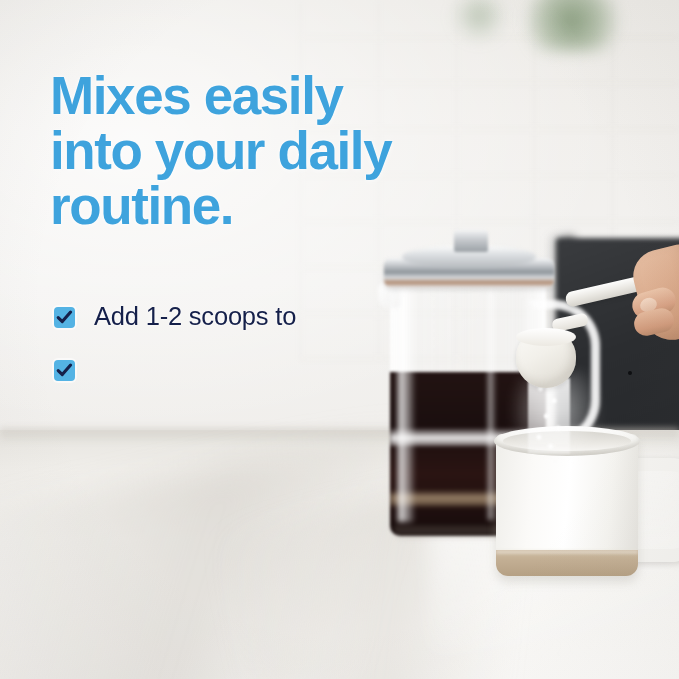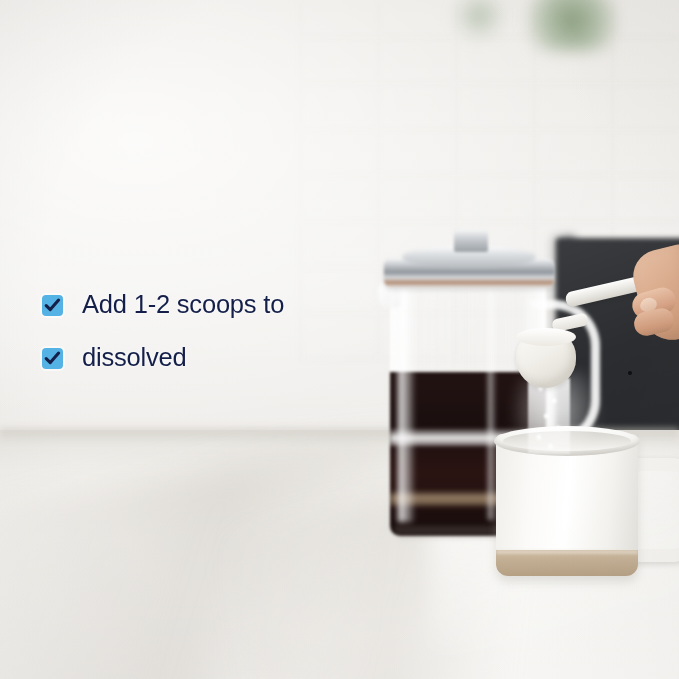--- a/index.html
+++ b/index.html
@@ -320,21 +320,21 @@
        0 0 3px rgba(255,255,255,.75),
        0 1px 6px rgba(255,255,255,.6);
   }
   .headline .l { display: block; }
 
   .bullets {
     position: absolute;
     left: 42px;
     top: 288px;
     width: 350px;
-    margin: 0;
+    margin: 12px;
     padding: 0;
     list-style: none;
   }
   .bullet {
     position: relative;
     padding-left: 40px;
     margin-bottom: 21px;
     font-size: 25.5px;
     line-height: 32px;
     letter-spacing: -.2px;
@@ -421,38 +421,42 @@
       <div class="finger-a"></div>
       <div class="nail"></div>
       <div class="finger-b"></div>
     </div>
 
     <div class="vignette"></div>
   </div>
 
   <div class="content">
 
+    <h1 class="headline">
+      <span class="l">Mixes easily</span>
+      <span class="l">into your daily</span>
+      <span class="l">routine.</span>
+    </h1>
 
     <ul class="bullets">
 
       <li class="bullet">
         <span class="checkbox">
           <svg width="17" height="17" viewBox="0 0 17 17" aria-hidden="true">
             <path d="M2.2 8.6 L6.3 12.6 L14.6 3.1" fill="none" stroke="#15204a" stroke-width="3.1" stroke-linecap="round" stroke-linejoin="round"></path>
           </svg>
         </span>
         <span class="bline">Add 1-2 scoops to</span>
       </li>
 
       <li class="bullet">
         <span class="checkbox">
           <svg width="17" height="17" viewBox="0 0 17 17" aria-hidden="true">
             <path d="M2.2 8.6 L6.3 12.6 L14.6 3.1" fill="none" stroke="#15204a" stroke-width="3.1" stroke-linecap="round" stroke-linejoin="round"></path>
           </svg>
         </span>
-        <span class="bline">dissolved</span>
       </li>
 
 
     </ul>
   </div>
 
 </div>
 
 </body></html>

